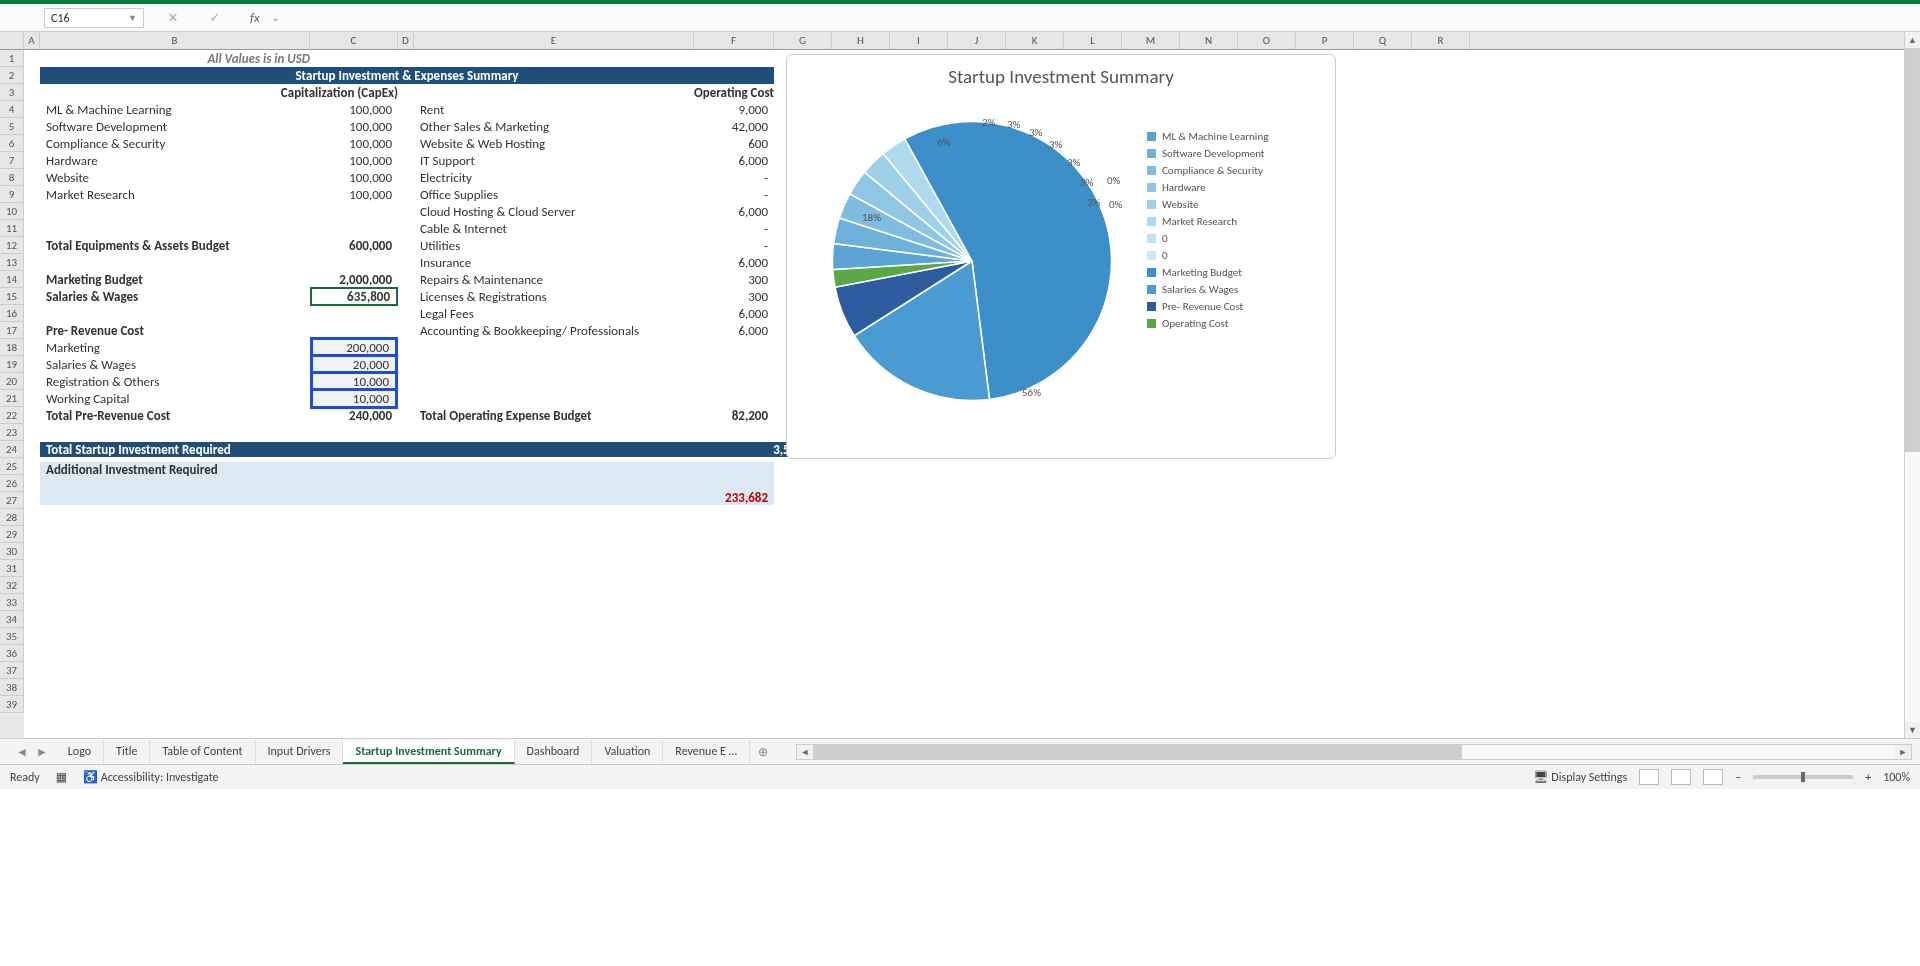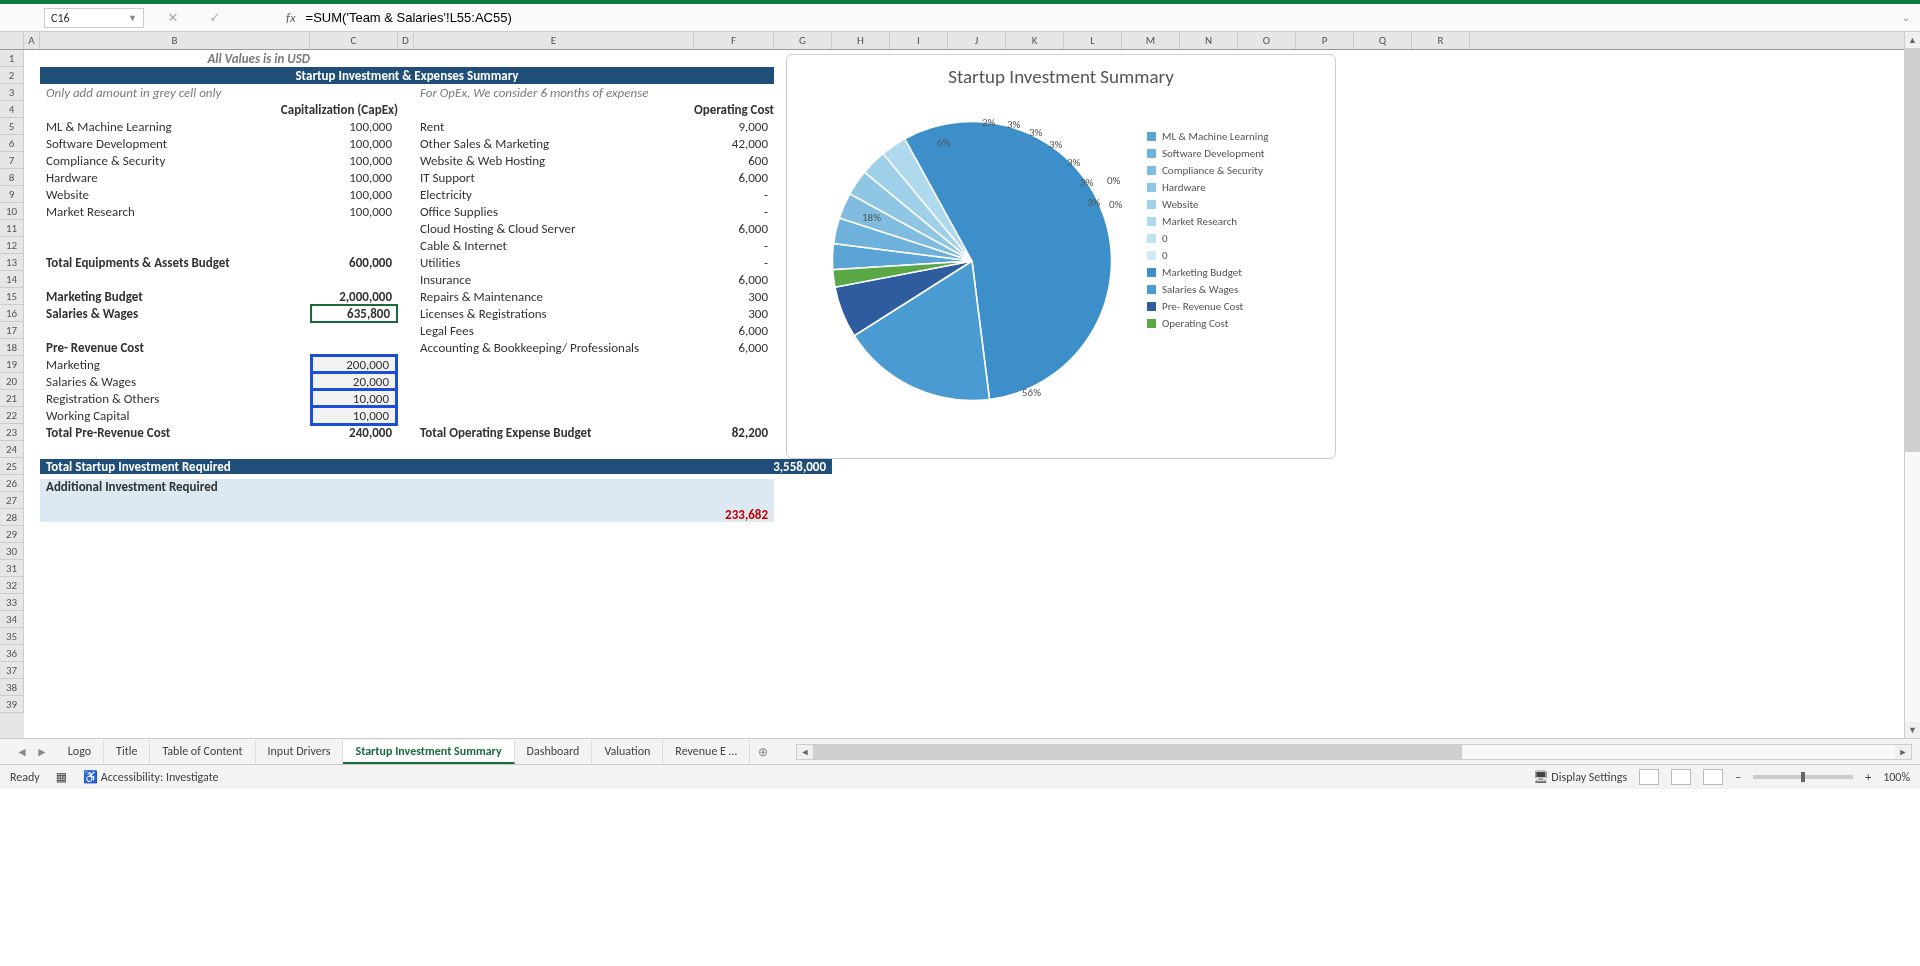--- a/index.html
+++ b/index.html
@@ -35,21 +35,21 @@
   }
   .name-box span.dd { color: #888; font-size: 9px; }
   .fb-icons {
     width: 100px;
     display: flex;
     justify-content: space-around;
     color: #aaa;
     padding: 0 8px;
     font-size: 13px;
   }
-  .fx-label { font-style: italic; color: #666; padding: 0 6px; font-size: 13px; margin-left: 36px; }
+  .fx-label { font-style: italic; color: #666; padding: 0 6px; font-size: 13px; }
   .formula-input {
     flex: 1;
     border: none;
     padding: 2px 4px;
     font-size: 13px;
     background: transparent;
   }
   .fb-expand { width: 20px; text-align: center; color: #888; font-size: 10px; }
   .grid-wrap {
     display: flex;
@@ -221,21 +221,20 @@
 <div class="formula-bar">
   <div class="name-box">
     <span>C16</span>
     <span class="dd">▼</span>
   </div>
   <div class="fb-icons">
     <span>✕</span>
     <span>✓</span>
   </div>
   <span class="fx-label">fx</span>
-  <input class="formula-input" value="=SUM('Team &amp; Salaries'!L55:AC55)" style="">
   <div class="fb-expand">⌄</div>
 </div>
 
 <div class="grid-wrap">
   <div class="row-headers">
     <div class="corner"></div>
   <div>1</div>
       <div>2</div>
       <div>3</div>
       <div>4</div>
@@ -301,27 +300,20 @@
       <div class="data-row">
         <div style="width:16px"></div>
         <div class="cellB italic-note bold" style="text-align:right">All Values is in USD</div>
       </div>
 
       <div class="data-row">
         <div style="width:16px"></div>
         <div class="header-banner" style="width:734px">Startup Investment &amp; Expenses Summary</div>
       </div>
 
-      <div class="data-row">
-        <div style="width:16px"></div>
-        <div class="cellB italic-note">Only add amount in grey cell only</div>
-        <div class="cellC"></div>
-          <div style="width:16px"></div>
-        <div class="cellE italic-note">For OpEx, We consider 6 months of expense</div>
-      </div>
 
       <div class="data-row">
         <div style="width:16px"></div>
         <div class="cellB section-title bold" style="width:358px">Capitalization (CapEx)</div>
         <div style="width:16px"></div>
         <div class="cellE section-title bold" style="width:360px">Operating Cost</div>
       </div>
 
       <div id="rows-5-18">
           <div class="data-row">

